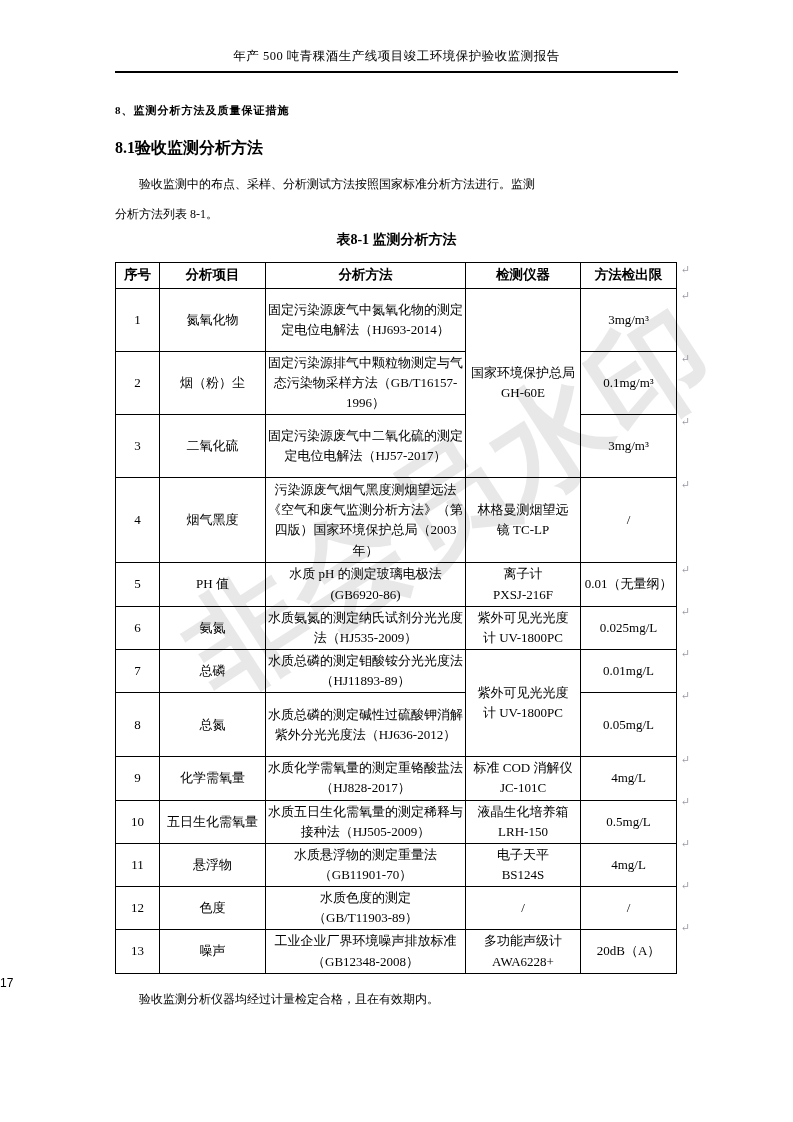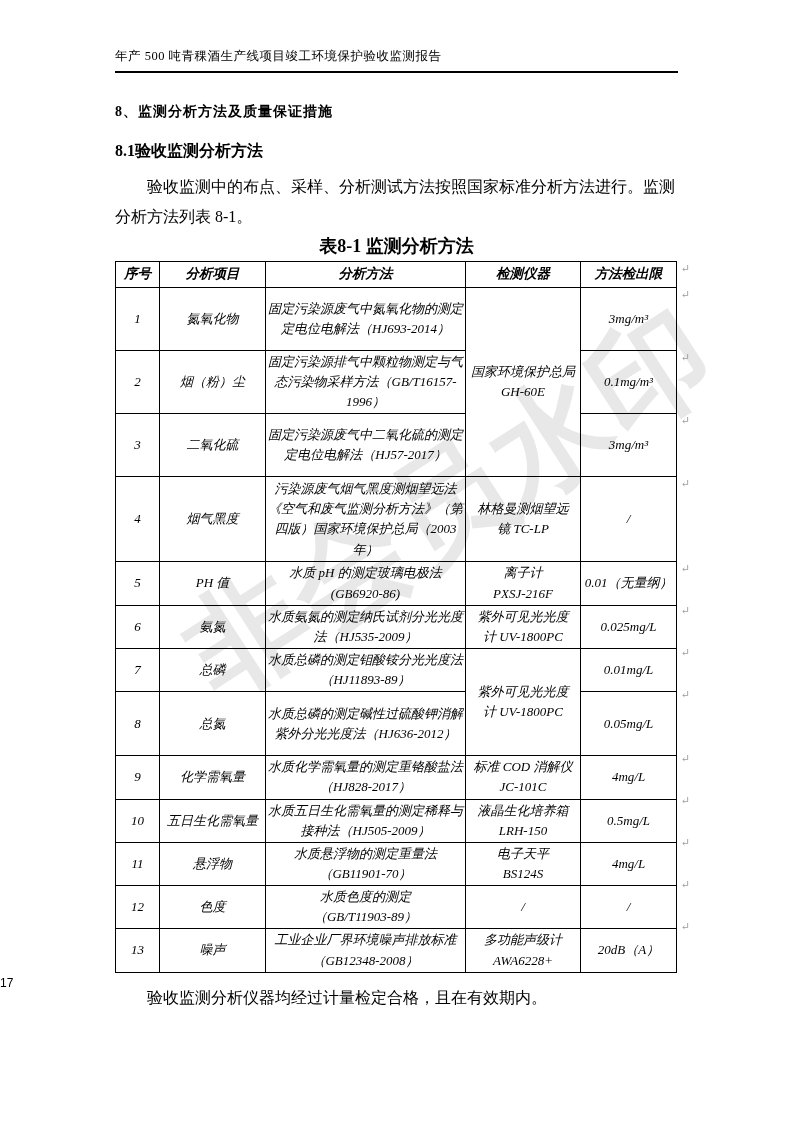--- a/index.html
+++ b/index.html
@@ -8,20 +8,21 @@
   .page {
     position: relative;
     width: 793px; height: 1122px;
     margin: 0 auto;
     background: #fff;
     overflow: hidden;
   }
   .content { position: relative; margin: 0 115px; width: 563px; }
   .header-title {
     margin-top: 48px;
+    text-align: center;
     font-size: 12.5px;
     letter-spacing: 0.5px;
   }
   .header-rule {
     margin-top: 6px;
     height: 0;
     border-bottom: 2px solid #000;
   }
   .watermark {
     position: absolute;
@@ -29,26 +30,26 @@
     font-size: 118px;
     font-weight: bold;
     color: rgba(0,0,0,0.09);
     white-space: nowrap;
     transform: rotate(-33deg);
     transform-origin: left top;
     letter-spacing: 2px;
     pointer-events: none;
     z-index: 0;
   }
-  .s8-title { margin-top: 30px; font-size: 14px; font-weight: bold; letter-spacing: 1px; font-family: Liberation Serif, serif; }
+  .s8-title { margin-top: 30px; font-size: 11px; font-weight: bold; letter-spacing: 1px; font-family: Liberation Serif, serif; }
   .sub-title { margin-top: 20px; font-size: 16px; font-weight: bold; }
-  .body-line { font-size: 16px; line-height: 30px; text-align: justify; }
+  .body-line { font-size: 12px; line-height: 30px; text-align: justify; }
   .ind { text-indent: 2em; margin-top: 10px; }
-  .caption { margin-top: 2px; text-align: center; font-size: 18px; font-weight: bold; }
-  .table-wrap { position: relative; margin-top: 3px; z-index: 1; font-style: italic; }
+  .caption { margin-top: 2px; text-align: center; font-size: 14px; font-weight: bold; }
+  .table-wrap { position: relative; margin-top: 13px; z-index: 1; }
   table.analysis {
     border-collapse: collapse;
     table-layout: fixed;
     width: 561px;
     background: transparent;
   }
   table.analysis th, table.analysis td {
     border: 1px solid #000;
     text-align: center;
     vertical-align: middle;

